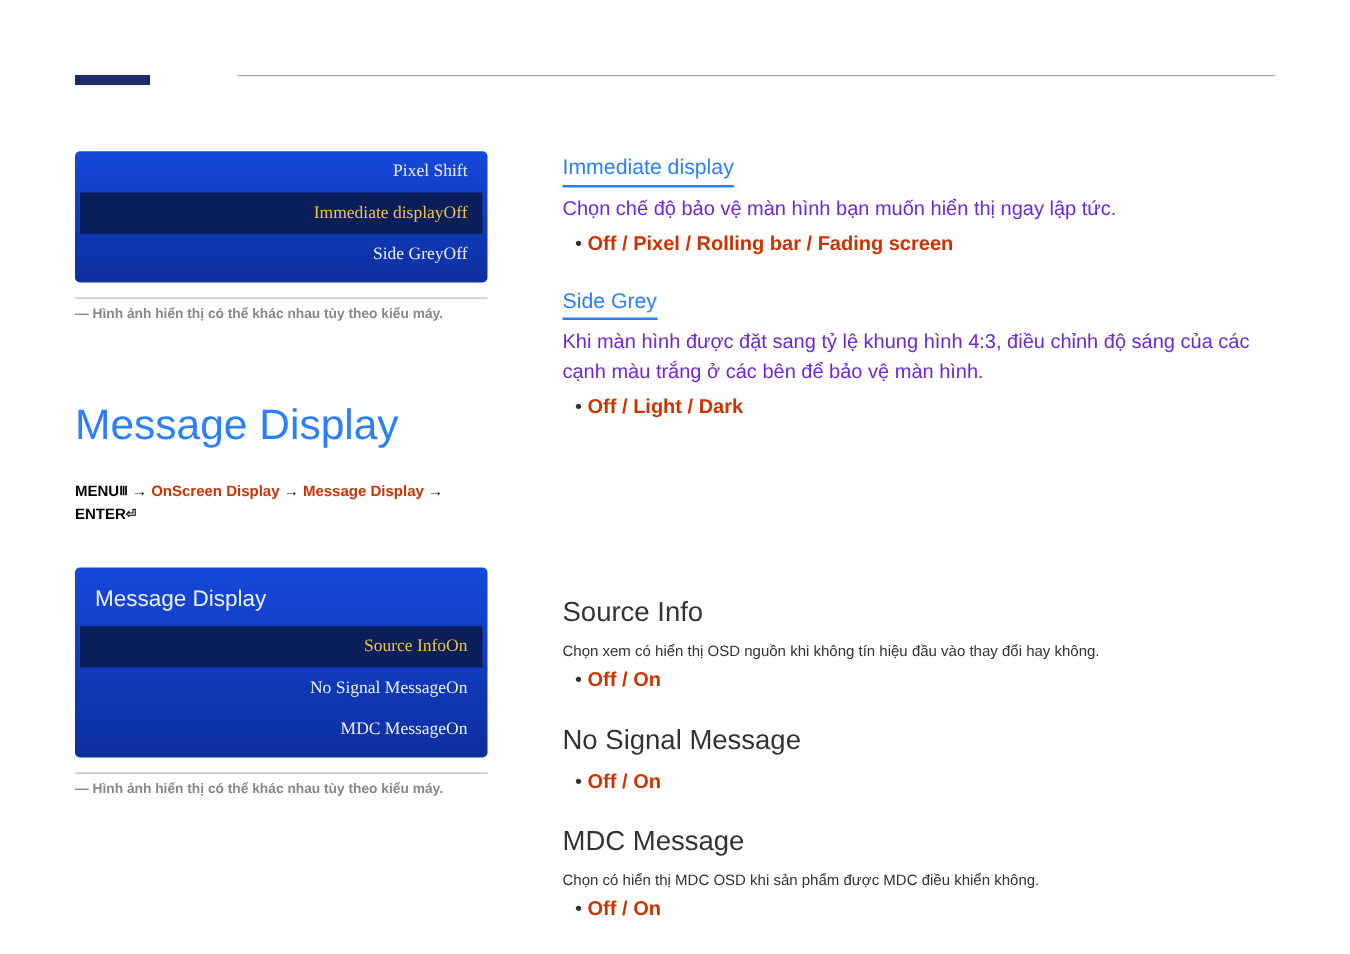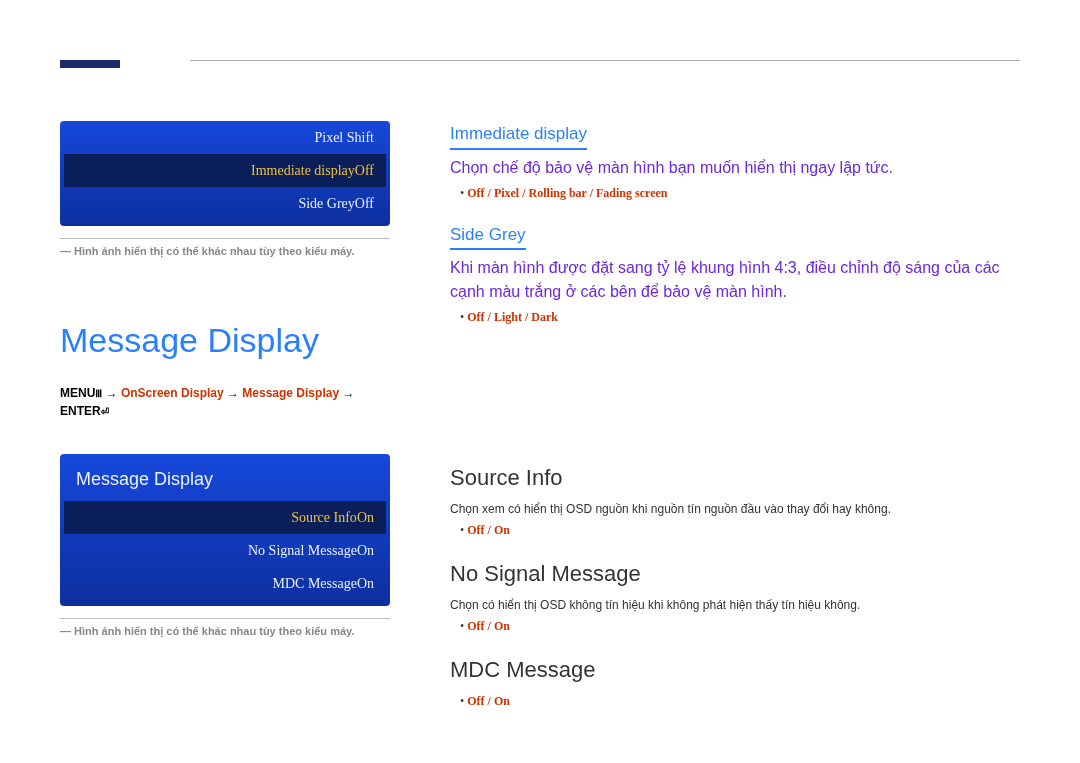--- a/index.html
+++ b/index.html
@@ -99,21 +99,21 @@
     font-size: 17px;
     font-weight: 400;
     color: #2a7fff;
     border-bottom: 2px solid #2a7fff;
     display: inline-block;
     padding-bottom: 1px;
     margin-bottom: 6px;
   }
   .section { margin-bottom: 20px; }
   .section p { font-size: 16px; color: #6d28d9; margin-bottom: 4px; }
-  .bullet-line { font-size: 12px; margin-left: 10px; margin-top: 2px; font-family: Liberation Serif, serif; }
+  .bullet-line { font-size: 16px; margin-left: 10px; margin-top: 2px; }
   .bullet-line::before { content: "• "; color: #333; }
   .bullet-line .red { color: #cc3300; font-weight: bold; }
   .bullet-line .sep { color: #cc3300; font-weight: bold; }
 
   .med-heading {
     font-size: 22px;
     font-weight: 400;
     color: #333;
     margin: 0 0 6px 0;
   }
@@ -199,34 +199,34 @@
       <p>Khi màn hình được đặt sang tỷ lệ khung hình 4:3, điều chỉnh độ sáng của các cạnh màu trắng ở các bên để bảo vệ màn hình.</p>
       <div class="bullet-line">
         <span class="red">Off</span><span class="sep"> / </span><span class="red">Light</span><span class="sep"> / </span><span class="red">Dark</span>
       </div>
     </div>
 
     <div style="height:115px"></div>
 
     <div class="r-section">
       <div class="med-heading">Source Info</div>
-      <p>Chọn xem có hiển thị OSD nguồn khi nguồn tín nguồn đầu vào thay đổi hay không.</p>
+      <p>Chọn xem có hiển thị OSD nguồn khi không tín hiệu đầu vào thay đổi hay không.</p>
       <div class="bullet-line">
         <span class="red">Off</span><span class="sep"> / </span><span class="red">On</span>
       </div>
     </div>
 
     <div class="r-section">
       <div class="med-heading">No Signal Message</div>
-      <p>Chọn có hiển thị OSD không tín hiệu khi không phát hiện thấy tín hiệu không.</p>
       <div class="bullet-line">
         <span class="red">Off</span><span class="sep"> / </span><span class="red">On</span>
       </div>
     </div>
 
     <div class="r-section">
       <div class="med-heading">MDC Message</div>
+      <p>Chọn có hiển thị MDC OSD khi sản phẩm được MDC điều khiển không.</p>
       <div class="bullet-line">
         <span class="red">Off</span><span class="sep"> / </span><span class="red">On</span>
       </div>
     </div>
   </div>
 </div>
 
 </body></html>

